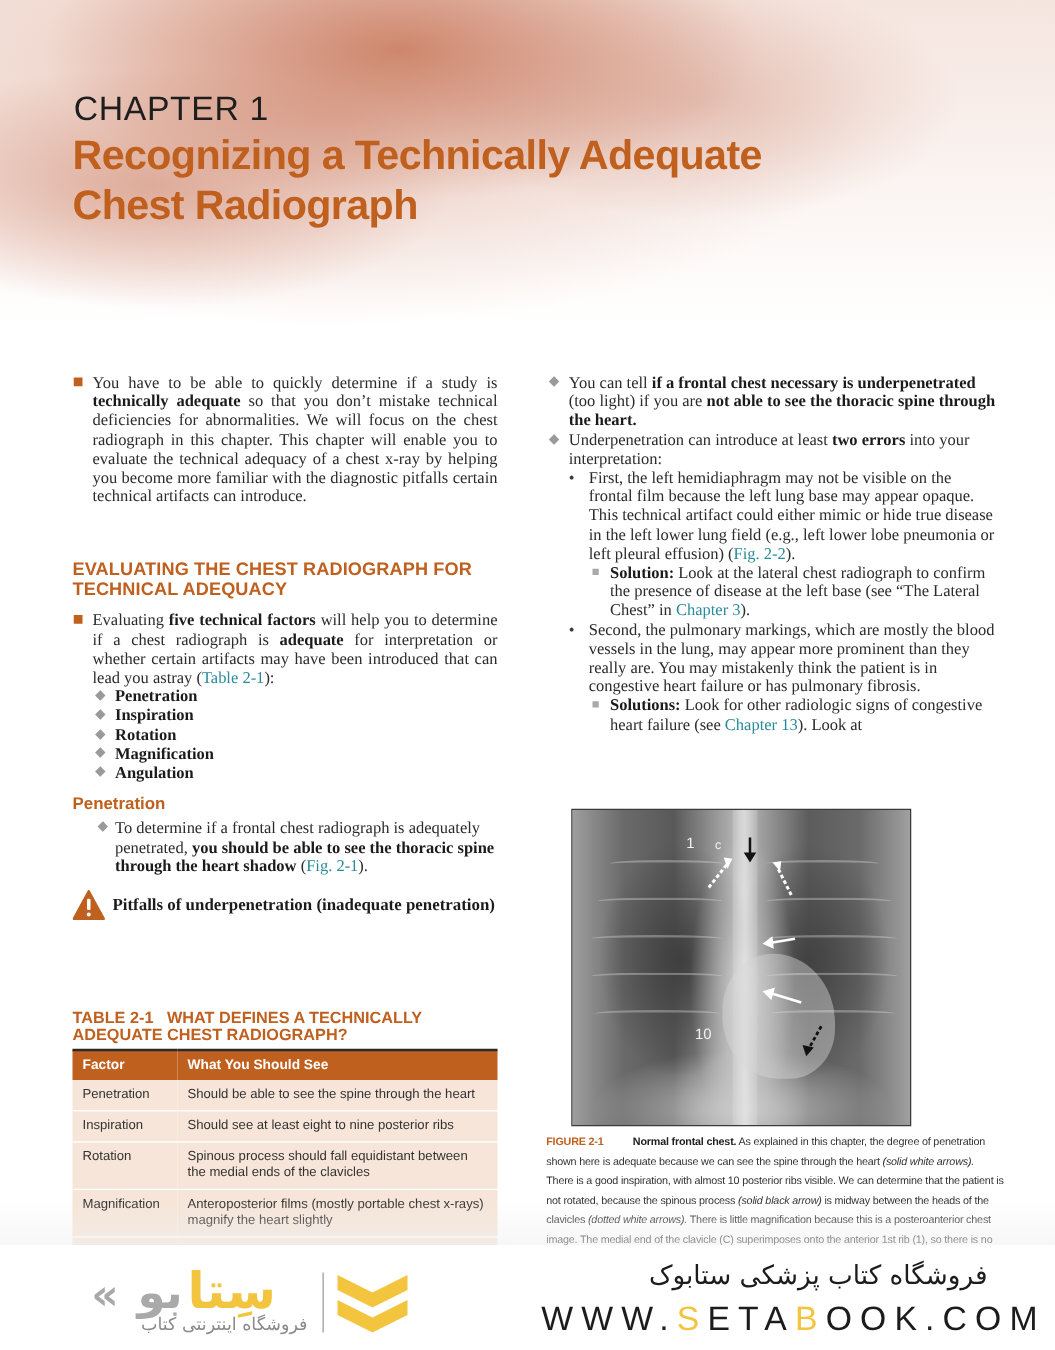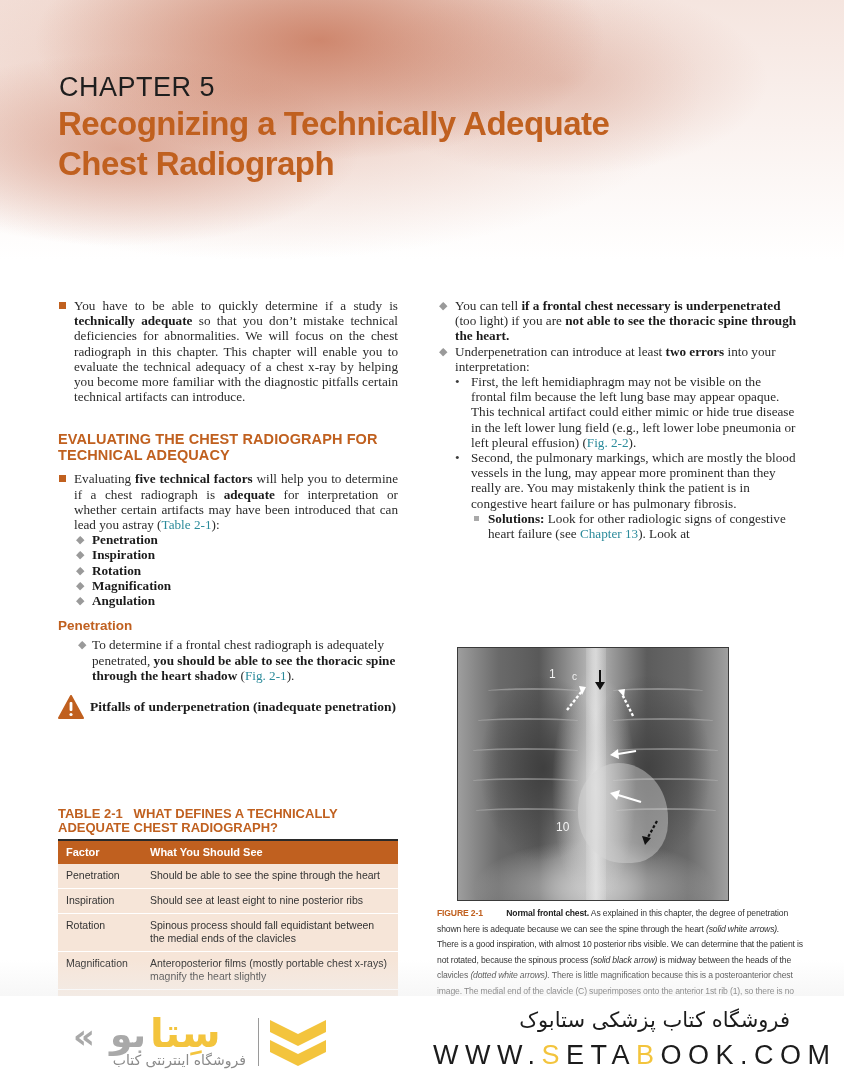--- a/index.html
+++ b/index.html
@@ -36,21 +36,21 @@
   .bullet-dia { position: absolute; left: 4px; top: 0; color: #9a9a9a; font-size: 11px; }
   .bullet-dot { position: absolute; left: 6px; top: 0; color: #3a3a3a; }
   .bullet-sm-sq { position: absolute; left: 7px; top: 5px; width: 5px; height: 5px; background: #a9a9a9; }
 
   b { font-weight: bold; color: #1b1b1b; }
   .link { color: #2a8a9a; }
 
   .section-heading {
     font-family: "Liberation Sans", "DejaVu Sans", sans-serif;
     font-weight: bold; color: #c0601f; font-size: 14.5px; line-height: 15.5px;
-    margin-top: 28px; margin-bottom: 8px; letter-spacing: 0.1px;
+    margin-top: 45px; margin-bottom: 8px; letter-spacing: 0.1px;
   }
   .sub-heading {
     font-family: "Liberation Sans", "DejaVu Sans", sans-serif;
     font-weight: bold; color: #c0601f; font-size: 13.5px; margin-top: 10px; margin-bottom: 4px;
   }
   .factor-list { list-style: none; padding-left: 16px; margin-top: 0; }
   .factor-list li { position: relative; padding-left: 18px; font-weight: bold; color: #1b1b1b; }
   .factor-list li .bullet-dia { left: 2px; }
 
   .level2 { padding-left: 34px; }
@@ -113,21 +113,21 @@
   .footer .divider { position: absolute; left: 258px; top: 22px; width: 1px; height: 48px; background: #9a9a9a; }
   .footer .chevron { position: absolute; left: 268px; top: 22px; }
   .footer .store-fa { position: absolute; left: 440px; top: 12px; width: 350px; text-align: right; direction: rtl; font-family: "DejaVu Sans", sans-serif; font-size: 21px; color: #1c1c1c; }
   .footer .url { position: absolute; left: 433px; top: 44px; font-family: "Liberation Sans", "DejaVu Sans", sans-serif; font-size: 27px; letter-spacing: 6.5px; color: #1c1c1c; }
   .footer .url .hl { color: #f3c43d; }
 </style>
 </head>
 <body>
 
 <div class="header-bg"></div>
-<div class="chapter-label">CHAPTER  5</div>
+<div class="chapter-label">CHAPTER  1</div>
 <div class="chapter-title">Recognizing a Technically Adequate Chest Radiograph</div>
 
 <div class="col col-left">
   <div class="para">
     <span class="bullet-sq"></span>
     <span>You have to be able to quickly determine if a study is </span><b>technically adequate</b><span> so that you don’t mistake technical deficiencies for abnormalities. We will focus on the chest radiograph in this chapter. This chapter will enable you to evaluate the technical adequacy of a chest x-ray by helping you become more familiar with the diagnostic pitfalls certain technical artifacts can introduce.</span>
   </div>
 
   <div class="section-heading">EVALUATING THE CHEST RADIOGRAPH FOR TECHNICAL ADEQUACY</div>
 
@@ -200,20 +200,24 @@
     <span class="bullet-dia">◆</span>
     <span>You can tell </span><b>if a frontal chest necessary is underpenetrated</b><span> (too light) if you are </span><b>not able to see the thoracic spine through the heart.</b>
   </div>
   <div class="para r-level1 ragged">
     <span class="bullet-dia">◆</span>
     <span>Underpenetration can introduce at least </span><b>two errors</b><span> into your interpretation:</span>
   </div>
   <div class="para r-level2 ragged">
     <span class="bullet-dot">•</span>
     <span>First, the left hemidiaphragm may not be visible on the frontal film because the left lung base may appear opaque. This technical artifact could either mimic or hide true disease in the left lower lung field (e.g., left lower lobe pneumonia or left pleural effusion) (</span><span class="link">Fig. 2-2</span><span>).</span>
+  </div>
+  <div class="para r-level3 ragged">
+    <span class="bullet-sm-sq"></span>
+    <b>Solution:</b><span> Look at the lateral chest radiograph to confirm the presence of disease at the left base (see “The Lateral Chest” in </span><span class="link">Chapter 3</span><span>).</span>
   </div>
   <div class="para r-level2 ragged">
     <span class="bullet-dot">•</span>
     <span>Second, the pulmonary markings, which are mostly the blood vessels in the lung, may appear more prominent than they really are. You may mistakenly think the patient is in congestive heart failure or has pulmonary fibrosis.</span>
   </div>
   <div class="para r-level3 ragged">
     <span class="bullet-sm-sq"></span>
     <b>Solutions:</b><span> Look for other radiologic signs of congestive heart failure (see </span><span class="link">Chapter 13</span><span>). Look at</span>
   </div>
 </div>

